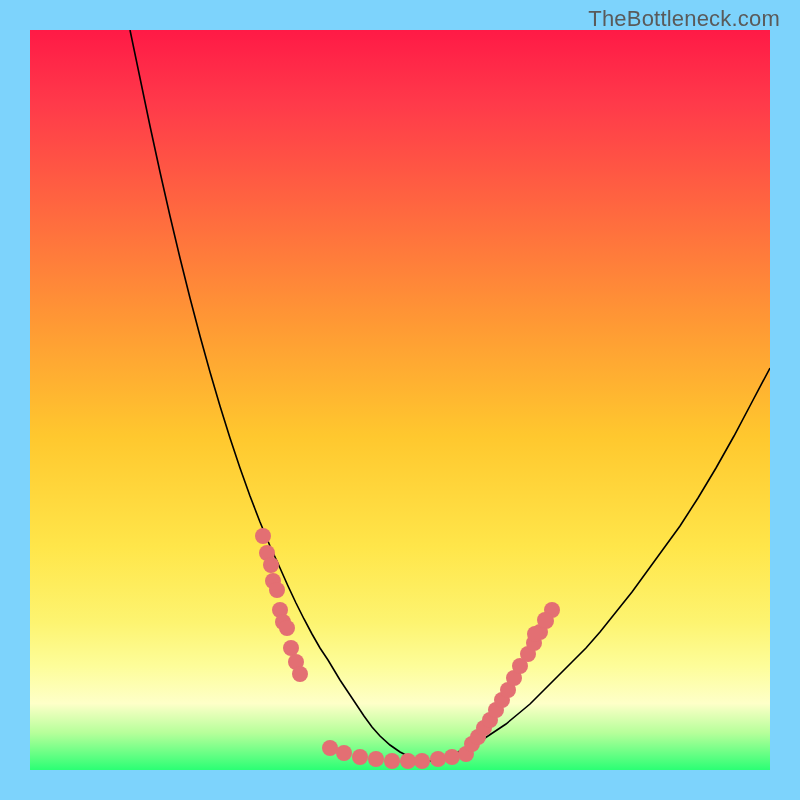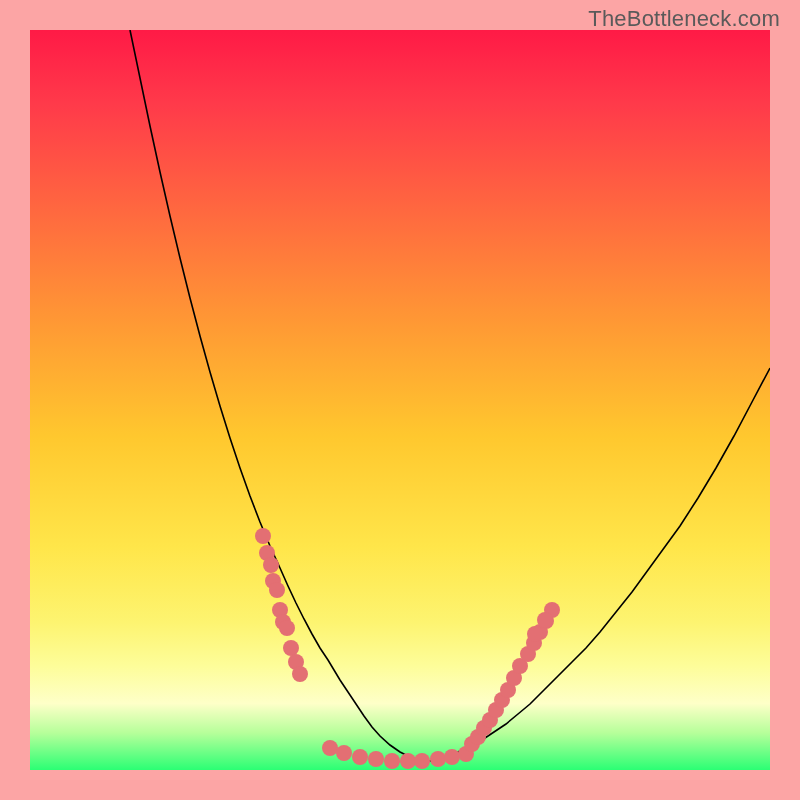--- a/index.html
+++ b/index.html
@@ -7,21 +7,21 @@
     padding: 0;
     width: 800px;
     height: 800px;
     overflow: hidden;
     font-family: Arial, Helvetica, sans-serif;
   }
   .frame {
     position: relative;
     width: 800px;
     height: 800px;
-    background: #fca5a5;
+    background: #7dd3fc;
     text-align: center;
   }
   .plot-area {
     position: absolute;
     left: 30px;
     top: 30px;
     width: 740px;
     height: 740px;
     
     background: linear-gradient(

